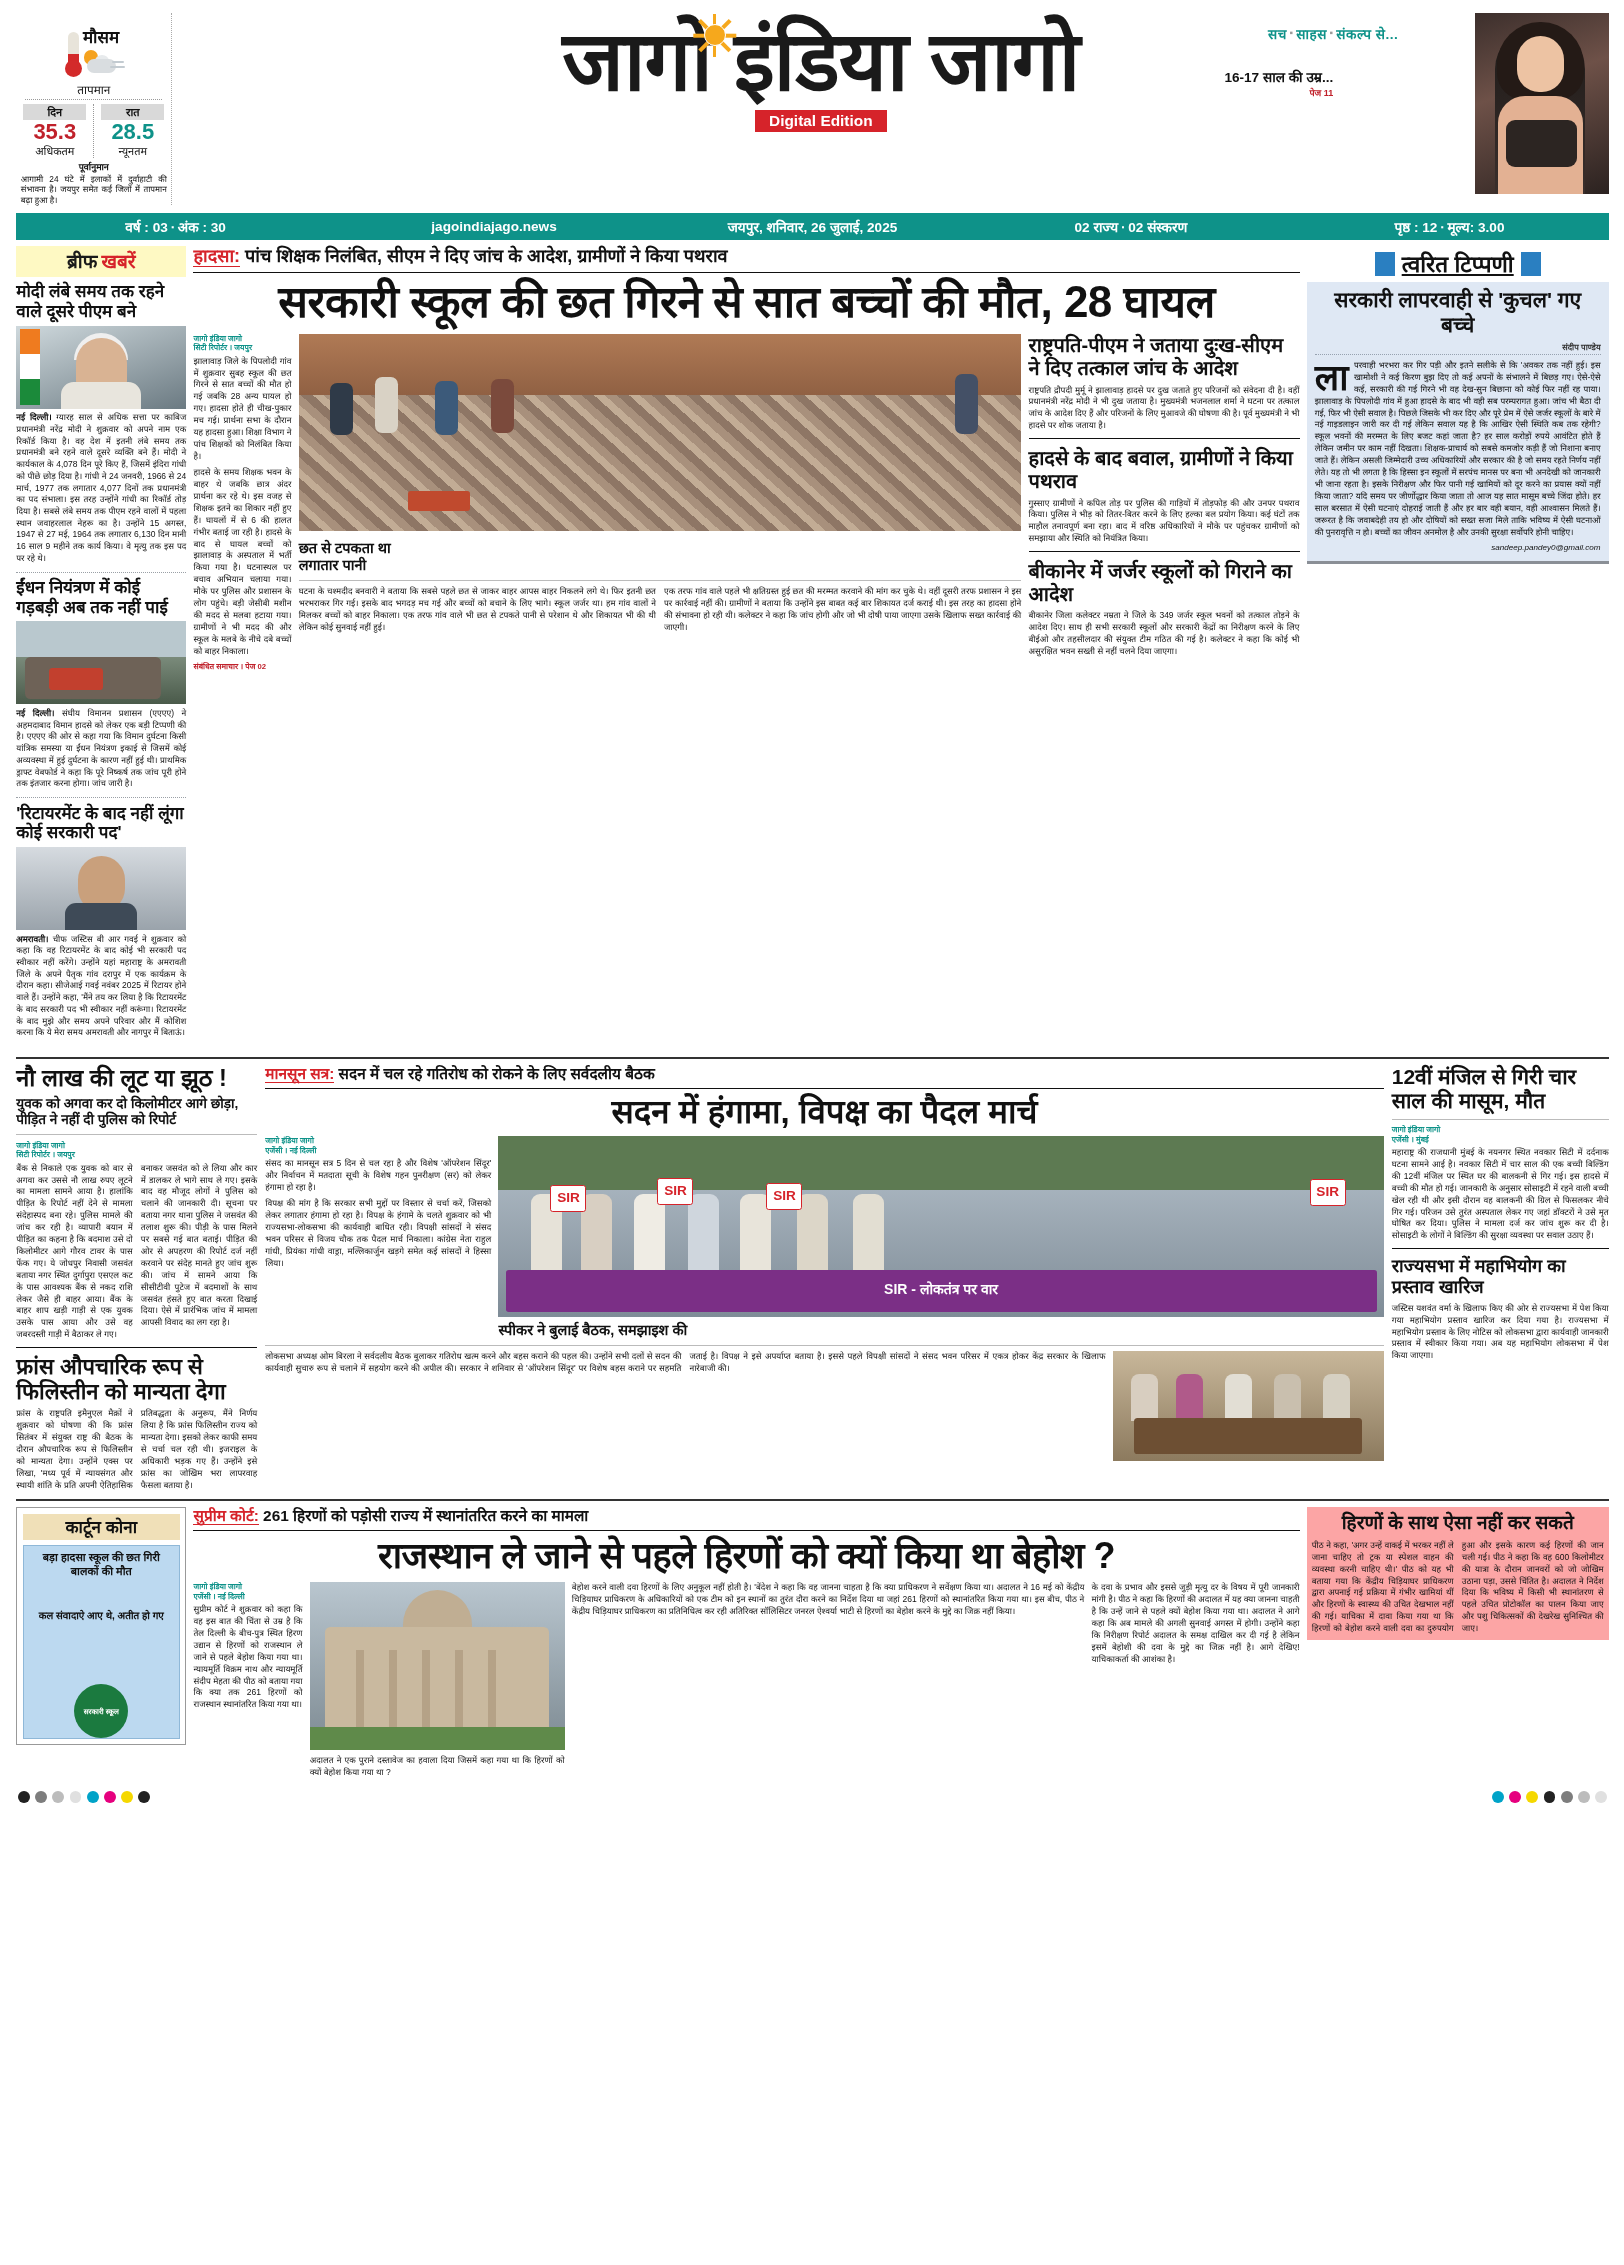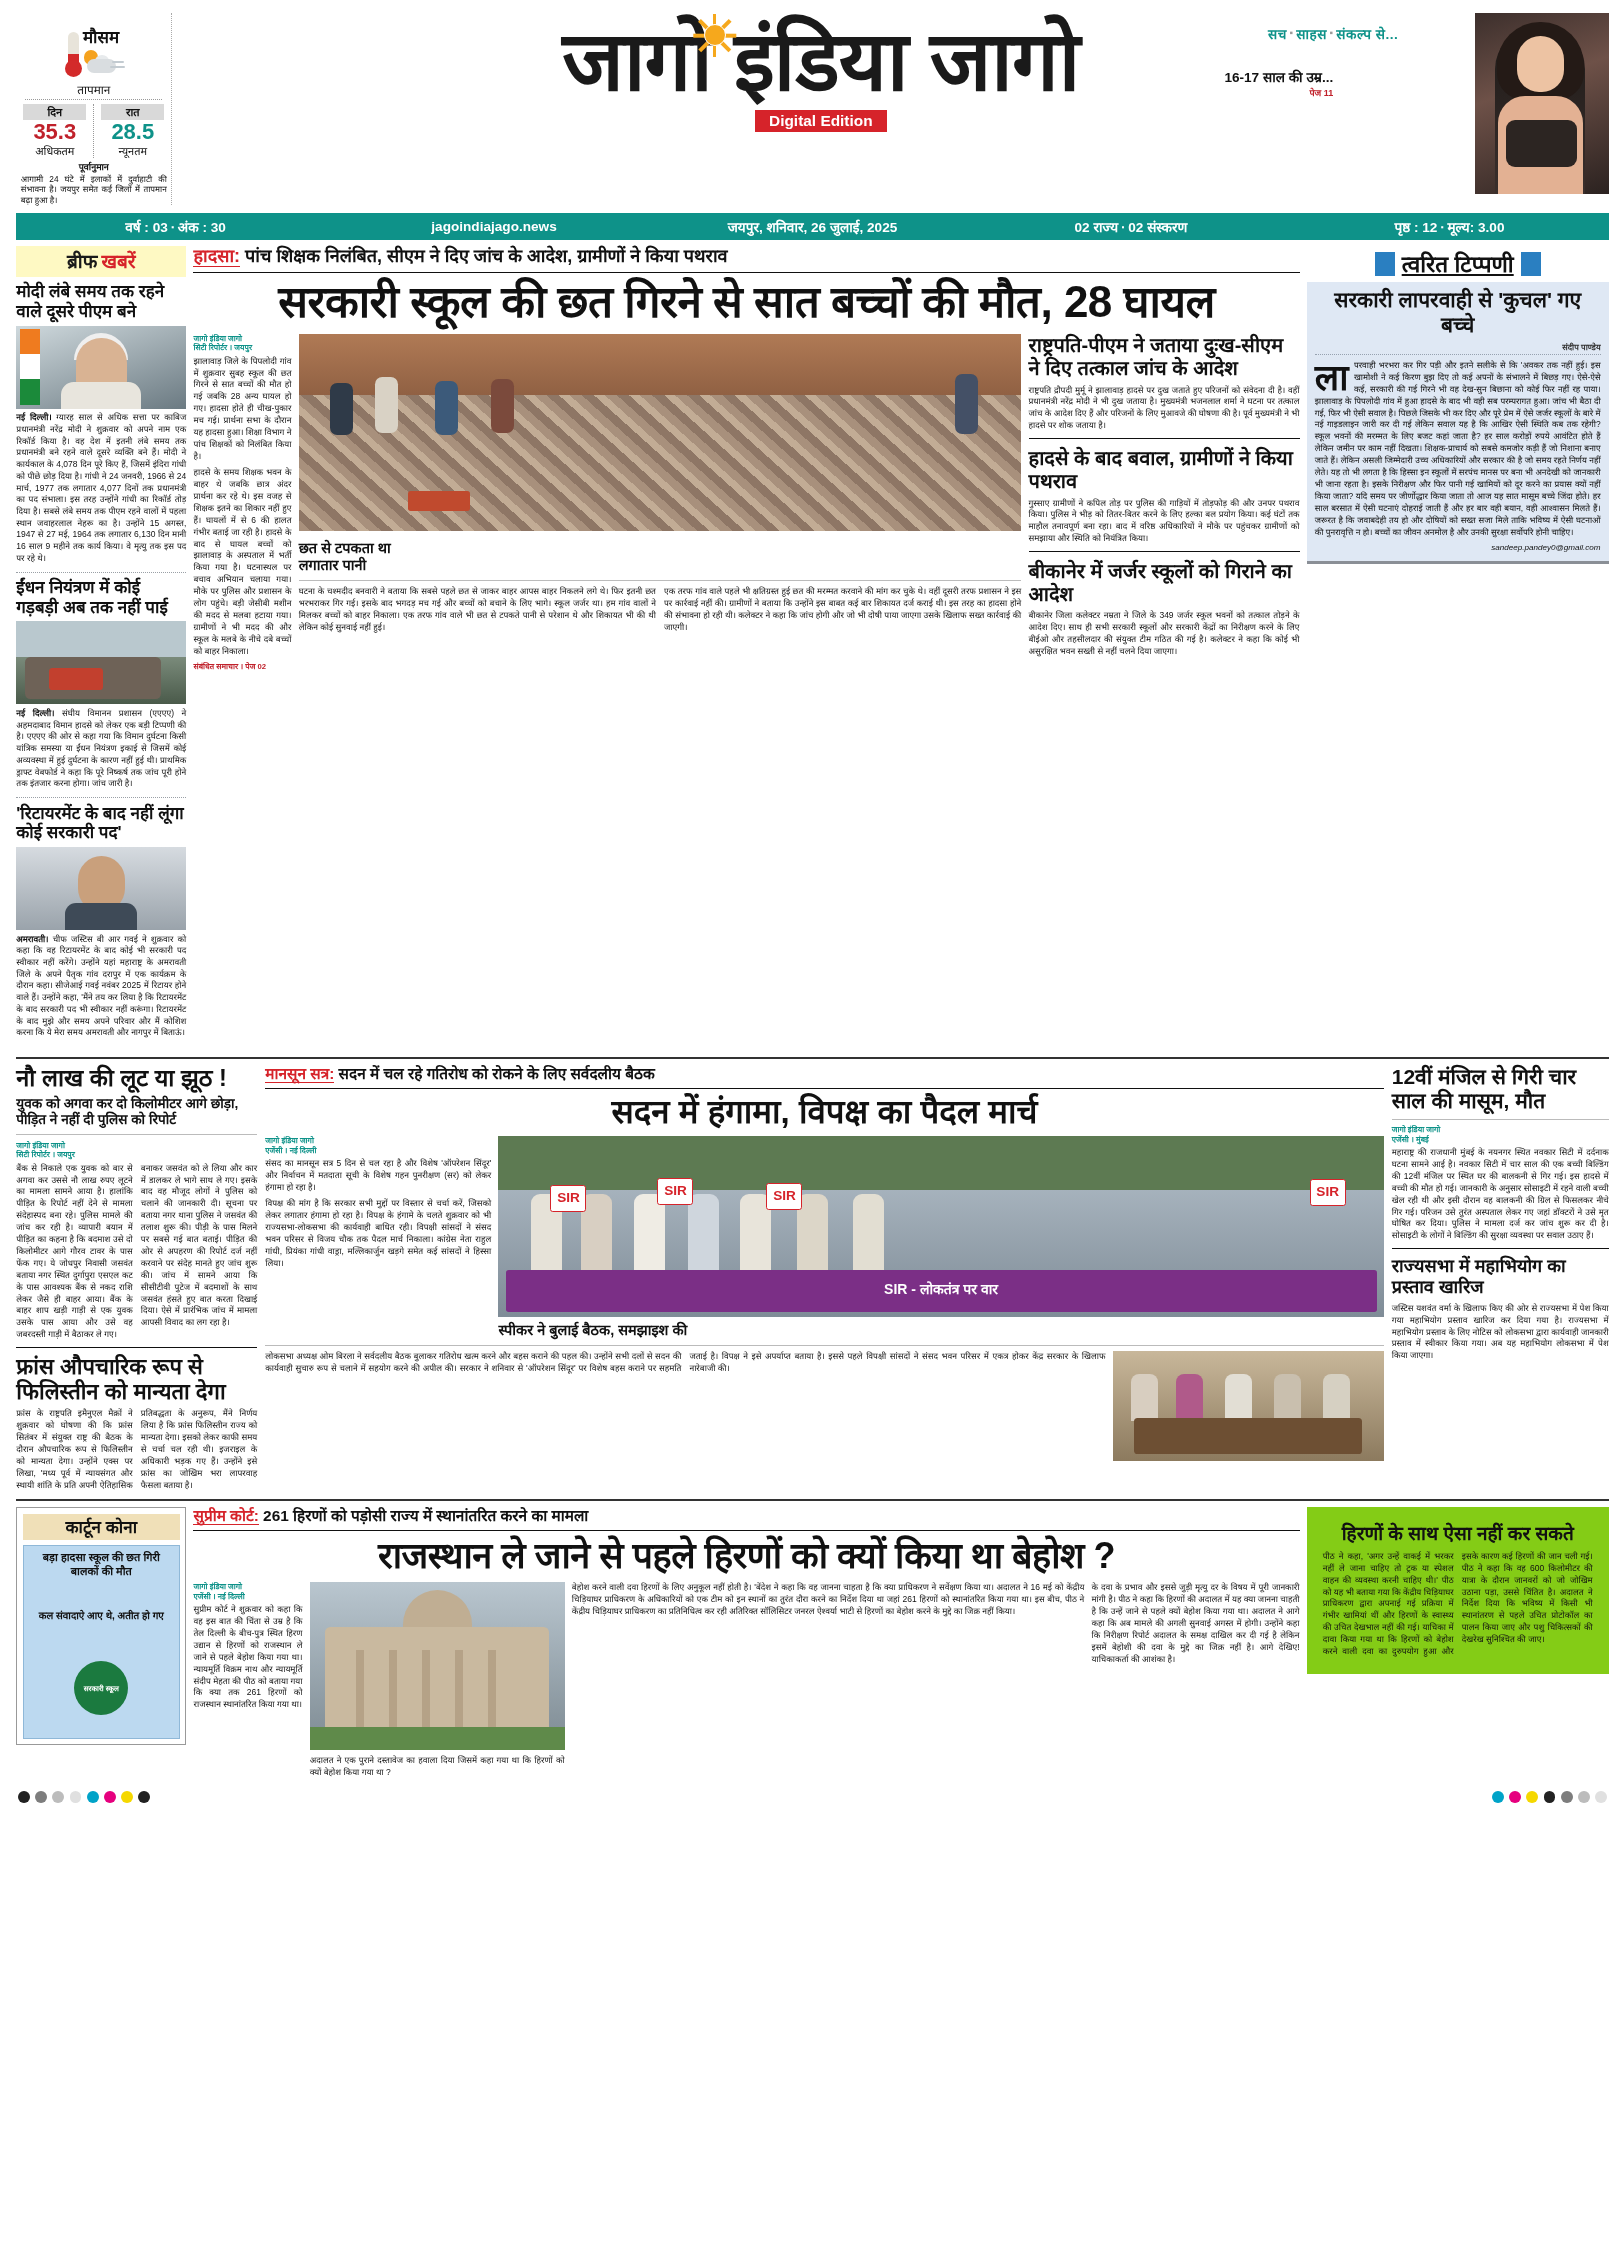--- a/index.html
+++ b/index.html
@@ -152,28 +152,28 @@
   
   .bottom { display:flex; gap:7.2px; margin-top: 7.2px; border-top: 2.7px double #333; padding-top: 6.3px; }
   .bot-l { width: 170px; }
   .bot-c { flex: 1; }
   .bot-r { width: 302px; }
   .cartoon-box { border: 0.9px solid #999; padding: 5.4px; }
   .cartoon-title { background:#f0e0b8; text-align:center; font-size: 17px; font-weight:bold; padding: 1.8px 0; }
   .cartoon-img { margin-top: 4.5px; background:#bcd9f0; border:0.9px solid #8fb8d8; height: 194px; position:relative; padding: 5.4px; }
   .cart-tx { text-align:center; font-size: 11px; font-weight:bold; line-height:1.25; }
   .cart-tx2 { text-align:center; font-size: 10px; font-weight:bold; line-height:1.25; margin-top: 31px; }
-  .cart-seal { position:absolute; left:50%; margin-left:-27px; bottom:23px; width:54px; height:54px; background:#1b7a3f; border-radius:50%;
+  .cart-seal { position:absolute; left:50%; margin-left:-27px; bottom:0; width:54px; height:54px; background:#1b7a3f; border-radius:50%;
                color:#fff; font-size:7.2px; font-weight:bold; display:flex; align-items:center; justify-content:center; text-align:center; }
   .sc-photo { width:100%; height: 168px; background: linear-gradient(#b9c6cf,#7d8a92); position:relative; overflow:hidden; }
   .scp-bld { position:absolute; left:6%; bottom:22px; width:88%; height:101px; background:#c9b99f; border-radius:5.4px 5.4px 0 0; }
   .scp-dome { position:absolute; left:50%; margin-left:-34px; bottom:118px; width:69px; height:42px; background:#c0ae93; border-radius:36px 36px 0 0; }
   .scp-lawn { position:absolute; left:0; bottom:0; width:100%; height:23.5px; background:#5f8a4a; }
   .scp-col { position:absolute; bottom:22px; width:8.1px; height:78px; background:#b5a287; }
-  .right-box { background:#84cc16; padding: 16px; }
+  .right-box { background:#fca5a5; padding: 5px; }
   .right-box-head { font-size: 19px; font-weight:bold; line-height:1.18; text-align:center; margin-bottom:5.4px; }
 
   .footer-dots { display:flex; gap:5.4px; justify-content:flex-start; padding: 7.2px 1.8px 0; }
   .footer-dots span { width: 11.8px; height: 11.8px; border-radius: 50%; display:inline-block; }
   .footer-dots2 { display:flex; gap:5.4px; justify-content:flex-end; }
   .footer-row { display:flex; justify-content:space-between; margin-top: 5.4px; }
 </style>
 </head>
 <body>
 

